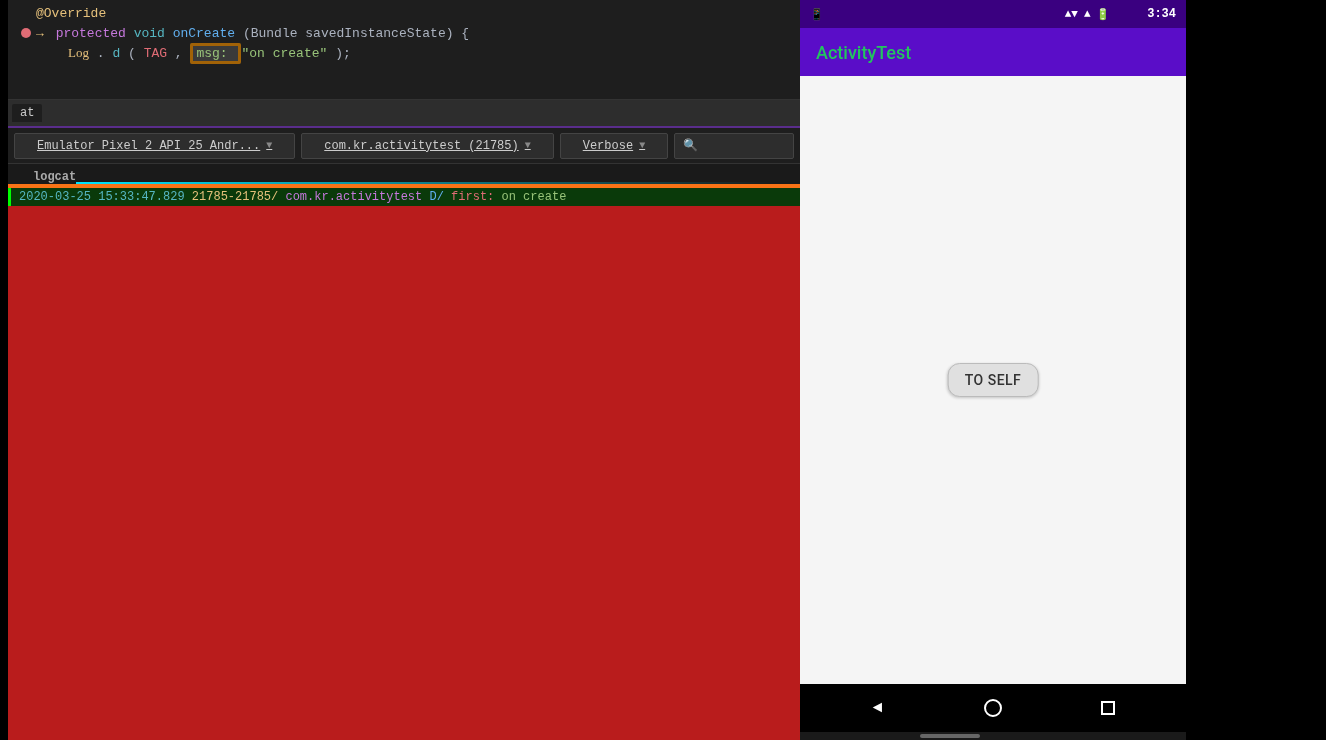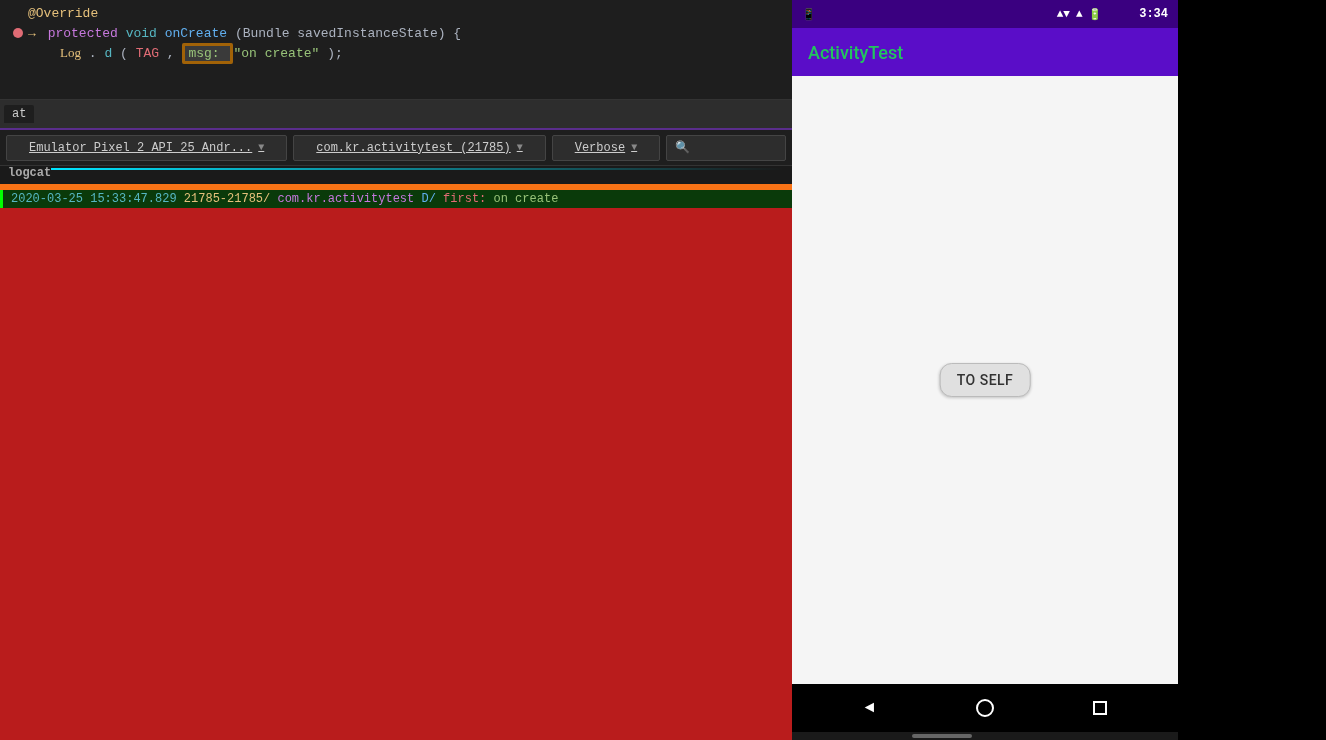--- a/index.html
+++ b/index.html
@@ -13,20 +13,21 @@
       overflow: hidden;
     }
 
     
     .left-panel {
       width: 792px;
       height: 740px;
       display: flex;
       flex-direction: column;
       background: #000;
+      margin-left: 8px;
     }
 
     
     .code-area {
       background: #1e1e1e;
       height: 100px;
       padding: 4px 8px;
       font-size: 13px;
       line-height: 1.5;
       overflow: hidden;
@@ -73,22 +74,21 @@
       padding: 0 3px;
       color: #98c379;
     }
     .kw-normal { color: #abb2bf; }
 
     
     .toolbar-area {
       background: #2d2d2d;
       height: 28px;
       display: flex;
-      align-items: center;
-      padding: 14px 4px;
+      padding: 4px 4px;
       border-bottom: 2px solid #5a2d8c;
     }
 
     .tab-label {
       color: #ccc;
       font-size: 12px;
       padding: 2px 8px;
       background: #1e1e1e;
       border-radius: 2px 2px 0 0;
     }
@@ -135,23 +135,23 @@
       display: flex;
       align-items: center;
       flex: 1;
     }
 
     
     .logcat-label-bar {
       background: #1a1a1a;
       height: 24px;
       display: flex;
-      align-items: flex-start;
-      padding: 0 8px;
-      border-bottom: 6px solid #f97316;
+      align-items: flex-end;
+      padding: 0 25px;
+      border-bottom: 4px solid #f97316;
     }
 
     .logcat-label {
       color: #aaa;
       font-size: 12px;
       font-weight: bold;
     }
 
     
     .logcat-content {

